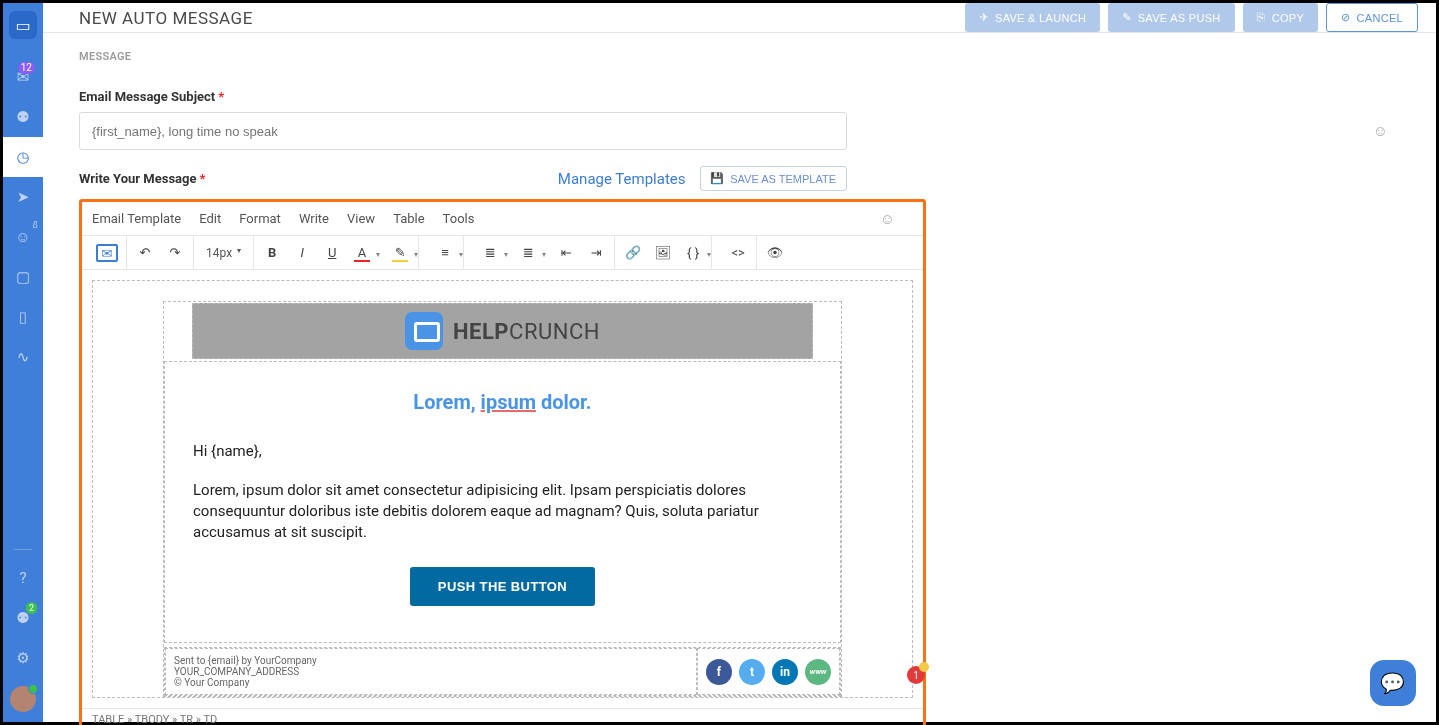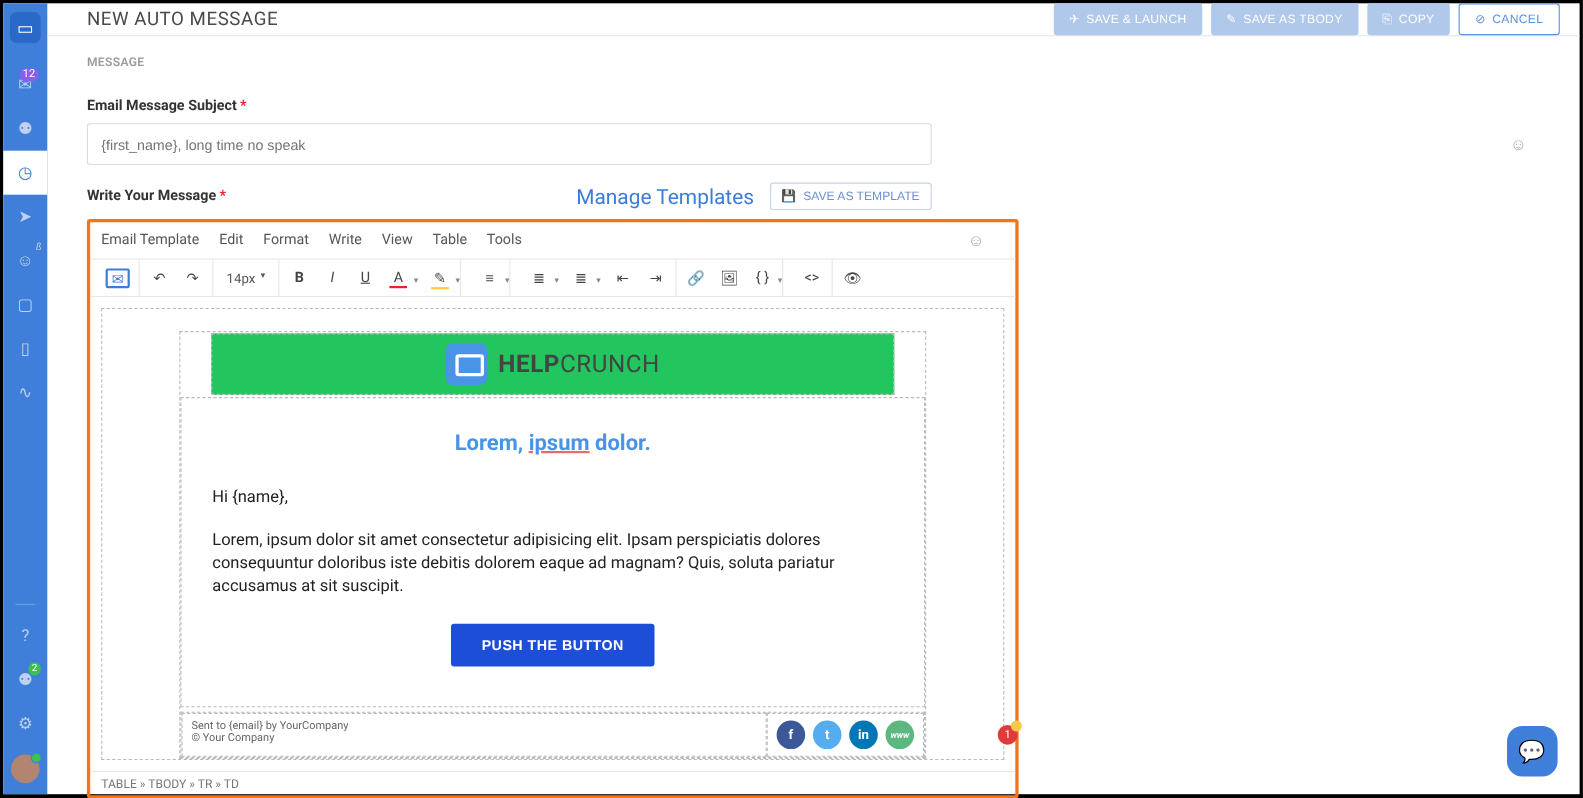--- a/index.html
+++ b/index.html
@@ -23,49 +23,49 @@
 .btn-blue { background:#b0c8ea; color:#fff; }
 .btn-outline { background:#fff; border:1px solid #5a92dc; color:#5a92dc; }
 .section-label { padding:17px 36px 0; font-size:11px; color:#9b9b9b; font-weight:600; letter-spacing:.3px; }
 .content { padding:12px 36px 0; }
 .field-label { font-size:13px; font-weight:700; color:#333; margin-top:14px; margin-bottom:8px; display:flex; align-items:center; }
 .req { color:#e22; margin-left:3px; }
 .input-wrap { position:relative; }
 .input { width:768px; height:38px; border:1px solid #d8dbe0; border-radius:3px; padding:0 40px 0 12px; font-size:13px; color:#888; }
 .input-wrap .emoji { position:absolute; right:12px; top:10px; color:#aaa; font-size:15px; }
 .row-between { width:768px; display:flex; align-items:center; justify-content:space-between; }
-.link { color:#3b7dd8; font-size:19px; cursor:pointer; }
+.link { color:#3b7dd8; font-size:15px; cursor:pointer; }
 .btn-small { border:1px solid #c7d2e6; color:#6b8fd0; background:#fff; font-size:11px; padding:5px 10px; border-radius:3px; display:flex; align-items:center; gap:6px; cursor:pointer; }
 .editor { width:847px; border:3px solid #f97316; border-radius:3px; margin-top:8px; }
 .menubar { display:flex; align-items:center; padding:0 10px; height:34px; border-bottom:1px solid #e4e6ea; font-size:13px; color:#555; position:relative; }
 .menubar span { margin-right:18px; cursor:pointer; }
 .menubar .emoji { position:absolute; right:10px; color:#aaa; font-size:15px; }
 .toolbar { display:flex; align-items:center; height:34px; border-bottom:1px solid #e4e6ea; padding:0 6px; gap:0; font-size:13px; color:#333; }
 .tgroup { display:flex; align-items:center; padding:0 8px; height:100%; border-right:1px solid #e4e6ea; gap:10px; }
 .tbtn { width:20px; text-align:center; cursor:pointer; color:#444; position:relative; }
 .tbtn .underline-red { position:absolute; bottom:-2px; left:2px; right:2px; height:2px; background:#e22; }
 .tbtn .underline-yellow { position:absolute; bottom:-2px; left:2px; right:2px; height:2px; background:#fc3; }
 .tbtn .caret { font-size:8px; color:#888; position:absolute; right:-8px; top:5px; }
 .fontsize { display:flex; align-items:flex-start; gap:5px; font-size:12px; color:#555; cursor:pointer; padding:0 4px; }
 .canvas { padding:10px; position:relative; }
 .dashbox { border:1px dashed #bbb; }
 .email-outer { width:100%; padding:20px 70px 0; }
 .email-table { border:1px dashed #bbb; width:100%; }
-.email-header { border:1px dashed #bbb; margin:1px 28px; padding:8px; background:#22c55e; }
+.email-header { border:1px dashed #bbb; margin:1px 28px; padding:8px; background:#a3a3a3; }
 .hc-logo { display:flex; align-items:center; justify-content:center; gap:10px; }
 .hc-mark { width:38px; height:38px; background:#4a94e8; border-radius:7px; position:relative; }
 .hc-mark::after { content:""; position:absolute; top:10px; left:9px; width:20px; height:14px; border:3px solid #fff; border-radius:3px; }
 .hc-text { font-size:22px; font-weight:700; color:#444; letter-spacing:.5px; }
 .hc-text .light { font-weight:400; }
 .email-body { border:1px dashed #bbb; margin:2px 0 0; padding:28px 28px 36px; }
 .headline { color:#4a94e8; font-size:20px; font-weight:700; text-align:center; }
 .headline .u { text-decoration:underline; text-decoration-color:#e86a6a; text-decoration-thickness:2px; }
 .greet { margin-top:28px; font-size:15px; color:#222; }
 .para { margin-top:20px; font-size:15px; color:#222; line-height:1.4; }
-.cta { display:block; margin:24px auto 0; background:#1d4ed8; color:#fff; border:none; padding:12px 28px; font-size:13px; font-weight:600; letter-spacing:.4px; border-radius:3px; cursor:pointer; }
+.cta { display:block; margin:24px auto 0; background:#0369a1; color:#fff; border:none; padding:12px 28px; font-size:13px; font-weight:600; letter-spacing:.4px; border-radius:3px; cursor:pointer; }
 .email-footer { display:flex; border:1px dashed #bbb; margin-top:4px; }
 .footer-left { flex:1; padding:6px 8px; font-size:10px; color:#666; border:1px dashed #bbb; }
 .footer-right { border:1px dashed #bbb; padding:6px 8px; display:flex; gap:7px; align-items:center; }
 .social { width:26px; height:26px; border-radius:50%; color:#fff; display:flex; align-items:center; justify-content:center; font-size:12px; font-weight:700; }
 .fb{background:#3b5998;} .tw{background:#55acee;} .li{background:#0077b5;} .ww{background:#5cb880;font-size:8px;font-style:italic;}
 .notif { position:absolute; right:-2px; bottom:24px; width:18px; height:18px; background:#e03a3a; color:#fff; border-radius:50%; display:flex; align-items:center; justify-content:center; font-size:10px; }
 .notif::after { content:""; position:absolute; top:-4px; right:-4px; width:10px; height:10px; background:#f6c948; border-radius:50%; }
 .breadcrumb { font-size:11px; color:#777; padding:4px 10px; border-top:1px solid #e4e6ea; }
 .fab { position:absolute; right:20px; bottom:16px; width:46px; height:46px; border-radius:14px; background:#3f7fd9; color:#fff; display:flex; align-items:center; justify-content:center; font-size:20px; cursor:pointer; }
 .beta { position:absolute; top:3px; right:5px; font-size:9px; font-style:italic; }
@@ -95,21 +95,21 @@
   <div class="main">
     <div class="header">
       <h1>NEW AUTO MESSAGE</h1>
       <div class="actions">
         <button class="btn btn-blue">
             <span>✈</span>
             <span>SAVE &amp; LAUNCH</span>
           </button>
         <button class="btn btn-blue">
             <span>✎</span>
-            <span>SAVE AS TBODY</span>
+            <span>SAVE AS PUSH</span>
           </button>
         <button class="btn btn-blue">
             <span>⎘</span>
             <span>COPY</span>
           </button>
         <button class="btn btn-outline">
             <span>⊘</span>
             <span>CANCEL</span>
           </button>
       </div>
@@ -208,20 +208,21 @@
                 </div>
                 <div class="email-body">
                   <div class="headline"><span>Lorem, </span><span class="u">ipsum</span><span> dolor.</span></div>
                   <div class="greet">Hi {name},</div>
                   <div class="para">Lorem, ipsum dolor sit amet consectetur adipisicing elit. Ipsam perspiciatis dolores consequuntur doloribus iste debitis dolorem eaque ad magnam? Quis, soluta pariatur accusamus at sit suscipit.</div>
                   <button class="cta">PUSH THE BUTTON</button>
                 </div>
                 <div class="email-footer">
                   <div class="footer-left">
                     <div>Sent to {email} by YourCompany</div>
+                    <div>YOUR_COMPANY_ADDRESS</div>
                     <div>© Your Company</div>
                   </div>
                   <div class="footer-right">
                     <div class="social fb">f</div>
                     <div class="social tw">t</div>
                     <div class="social li">in</div>
                     <div class="social ww">www</div>
                   </div>
                 </div>
               </div>

